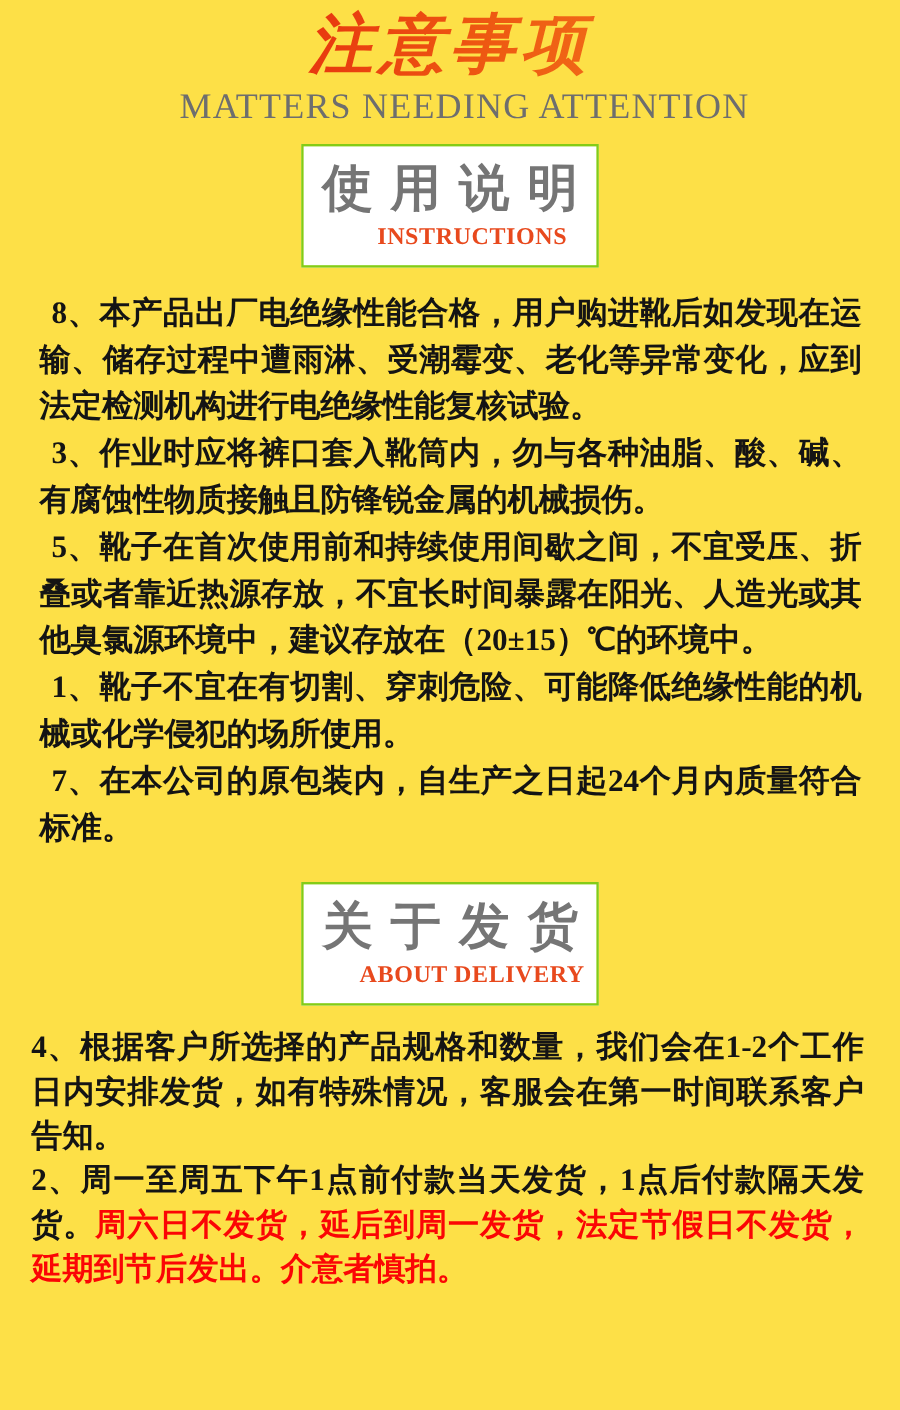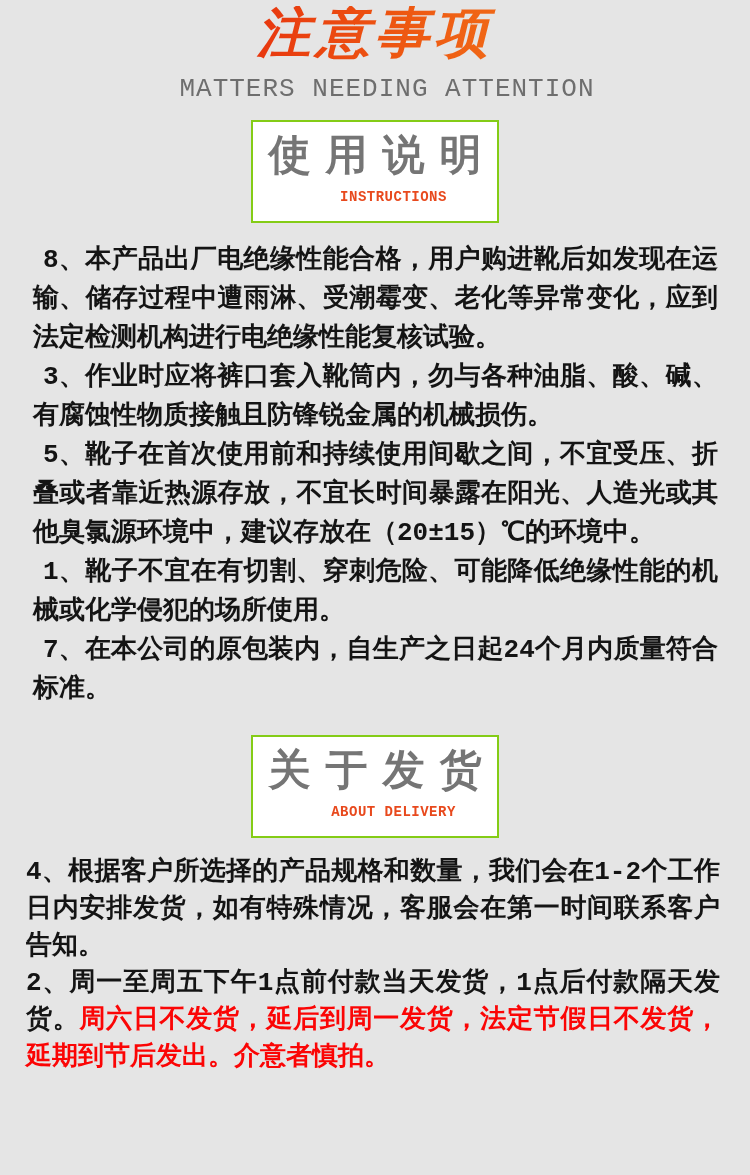--- a/index.html
+++ b/index.html
@@ -2,42 +2,42 @@
 <html><head>
 <meta charset="utf-8">
 <style>
   * { box-sizing: border-box; }
   html, body { margin: 0; padding: 0; background: #ffffff; }
   .page {
     position: relative;
     width: 750px;
     height: 1175px;
     margin: 0 auto;
-    background: #e5e5e5;
+    background: #fde047;
     overflow: hidden;
-    font-family: Liberation Mono, monospace;
+    font-family: Liberation Serif, serif;
   }
   .main-title {
     margin: 6px 0 0 0;
     text-align: center;
     font-size: 54px;
     line-height: 62px;
     font-weight: 900;
     font-style: italic;
     letter-spacing: 5px;
     color: #e8380c;
     background: linear-gradient(97deg, #e31c0c 18%, #ee5a12 55%, #f58220 88%);
     -webkit-background-clip: text;
     background-clip: text;
     -webkit-text-fill-color: transparent;
   }
   .main-subtitle {
     margin-top: 4px;
     text-align: center;
-    font-size: 26px;
+    font-size: 30px;
     line-height: 34px;
     color: #6e6e6e;
     letter-spacing: 1px;
     padding-left: 24px;
   }
   .section-box {
     width: 248px;
     margin: 14px auto 0 auto;
     border: 2px solid #84cc16;
     background: #ffffff;
@@ -49,21 +49,21 @@
     font-size: 42px;
     line-height: 48px;
     font-weight: bold;
     color: #757575;
     letter-spacing: 15px;
     margin-right: -15px; 
     white-space: nowrap;
   }
   .box-title-en {
     margin-top: 3px;
-    font-size: 14px;
+    font-size: 20px;
     line-height: 24px;
     font-weight: bold;
     color: #e8491d;
     letter-spacing: 0.5px;
     margin-left: 37px;
   }
   .instructions-list {
     margin: 18px 32px 0 33px;
   }
   .instructions-list p {

